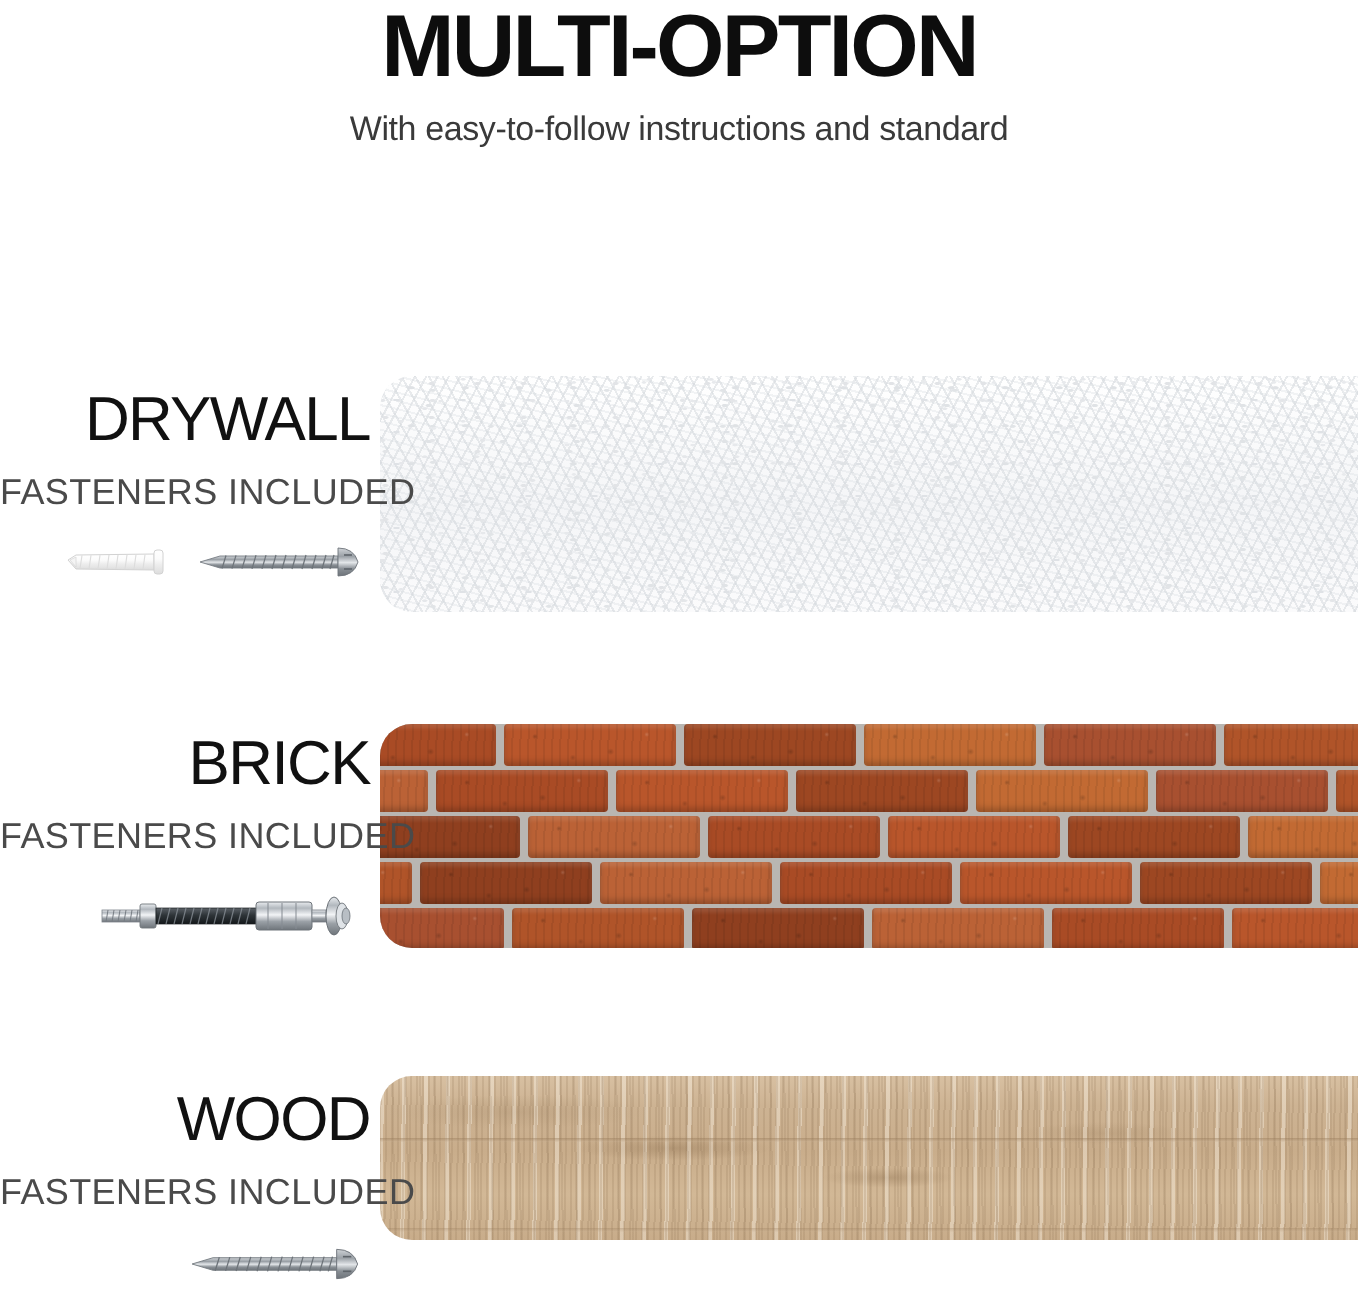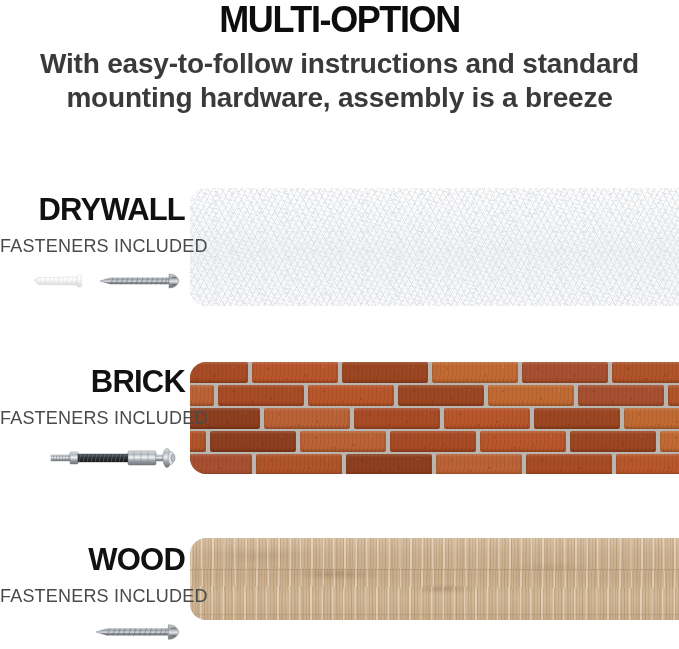--- a/index.html
+++ b/index.html
@@ -21,28 +21,28 @@
     text-align: center;
   }
   .title-line {
     font-family: "Liberation Sans", sans-serif;
     font-weight: bold;
     color: #0d0d0d;
     letter-spacing: -1.4px;
     line-height: 0.98;
     white-space: nowrap;
   }
-  .title-1 { font-size: 36px; }
+  .title-1 { font-size: 44px; }
   .title-2 { font-size: 44px; }
   .subtitle {
     margin-top: 10px;
-    font-size: 28px;
+    font-size: 17px;
     line-height: 1.22;
     color: #3a3a3a;
-    font-weight: 700;
+    font-weight: 400;
     letter-spacing: -0.2px;
   }
 
   
   .section {
     position: absolute;
     left: 0;
     width: 679px;
   }
   .swatch {
@@ -57,21 +57,21 @@
   }
   .label-col {
     position: absolute;
     left: 0;
     top: 0;
     width: 185px;
     text-align: right;
   }
   .mat-name {
     font-size: 31px;
-    font-weight: bold;
+    font-weight: normal;
     color: #111111;
     letter-spacing: -0.8px;
     line-height: 1;
     white-space: nowrap;
   }
   .fasteners {
     font-size: 18px;
     color: #4a4a4a;
     letter-spacing: 0.2px;
     font-weight: 400;
@@ -157,21 +157,20 @@
   .hw-screw   { display:block; }
   .hw-sleeve  { display:block; }
 </style>
 </head>
 <body>
 
 <div class="header">
   <div class="title-line title-1">MULTI-OPTION</div>
   <div class="subtitle">
     <div>With easy-to-follow instructions and standard</div>
-    <div>mounting hardware, assembly is a breeze</div>
   </div>
 </div>
 
 <div class="section" style="top:188px;height:118px;">
   <div class="swatch tex-drywall"></div>
   <div class="label-col">
     <div class="mat-name" style="margin-top:6px;">DRYWALL</div>
     <div class="fasteners" style="margin-top:11px;">FASTENERS INCLUDED</div>
     <div class="hw-row" style="margin-top:14px;">
 

